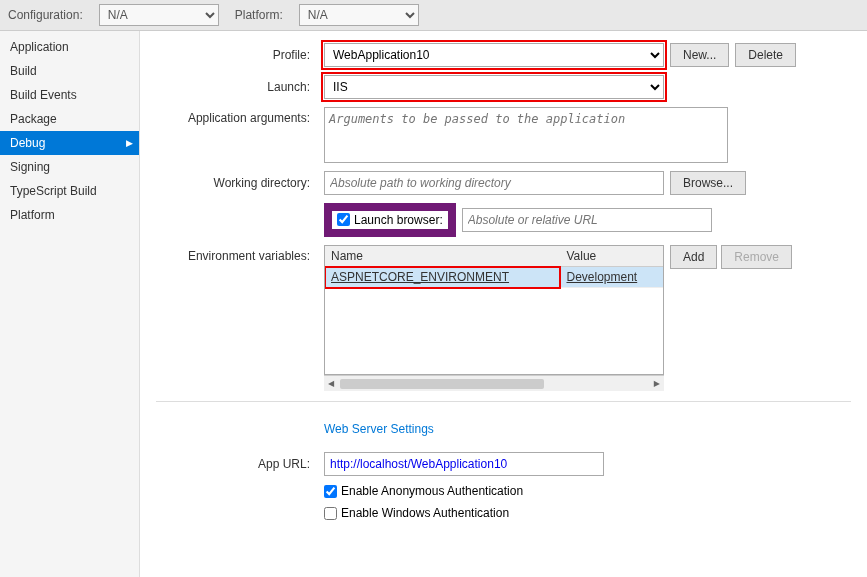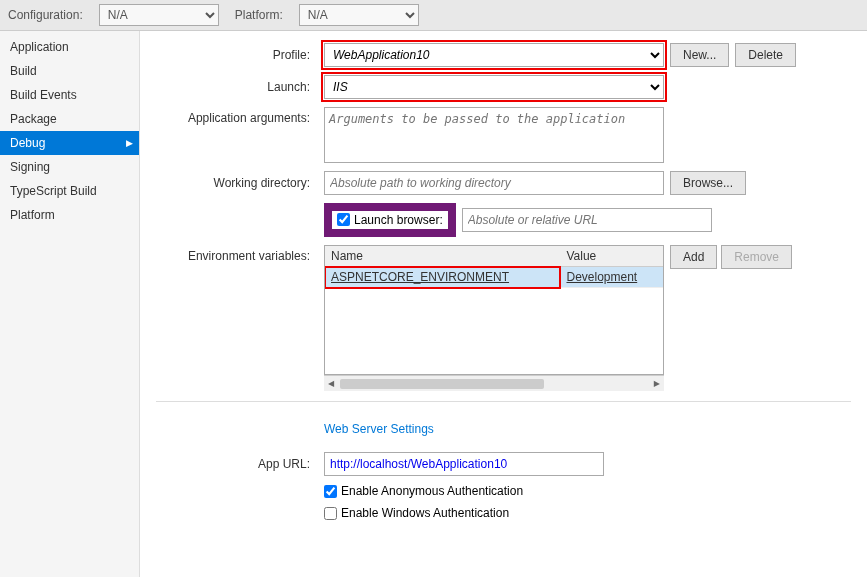--- a/index.html
+++ b/index.html
@@ -109,27 +109,26 @@
       border: 1px solid #aaa;
       background: #e8e8e8;
       cursor: pointer;
       height: 24px;
       white-space: nowrap;
       color: #333;
     }
     .red-outline {
       outline: 2px solid #e00;
       outline-offset: 1px;
-      font-style: italic;
     }
     .form-textarea {
       font-size: 12px;
       border: 1px solid #aaa;
       background: #fff;
-      width: 340px;
+      width: 404px;
       height: 56px;
       padding: 4px;
       color: #0f172a;
       font-style: italic;
       resize: none;
     }
     .form-input {
       font-size: 12px;
       border: 1px solid #aaa;
       background: #fff;

